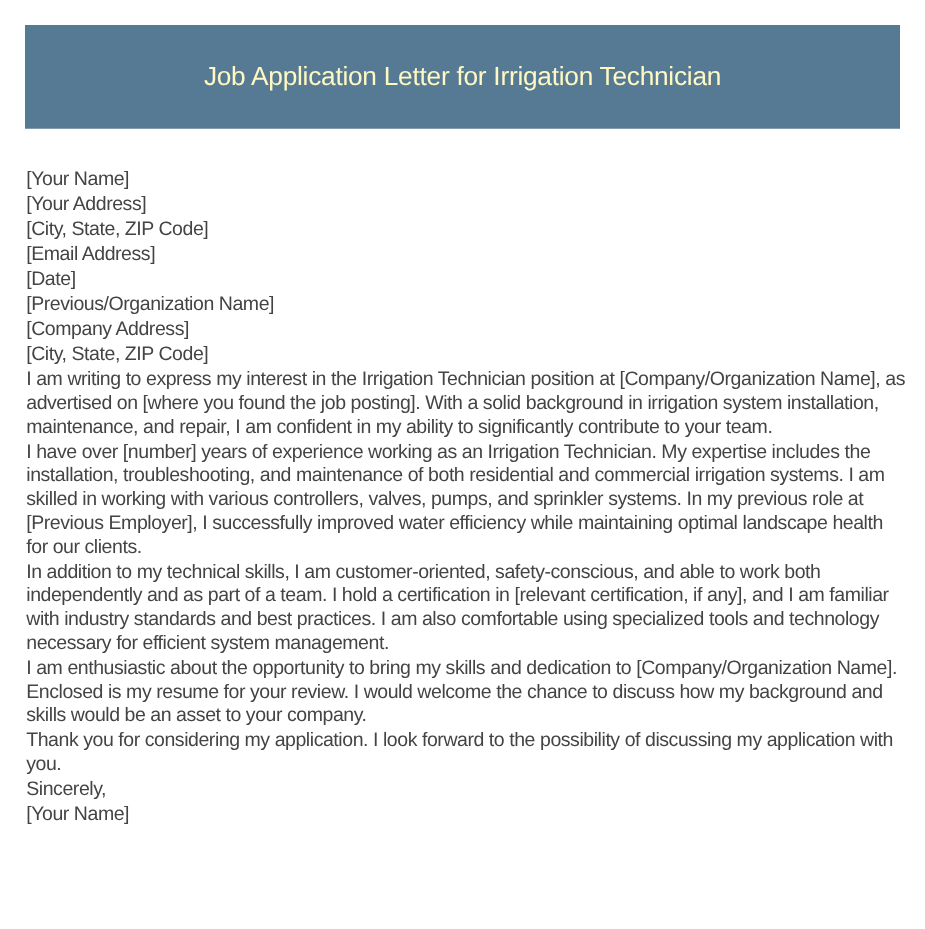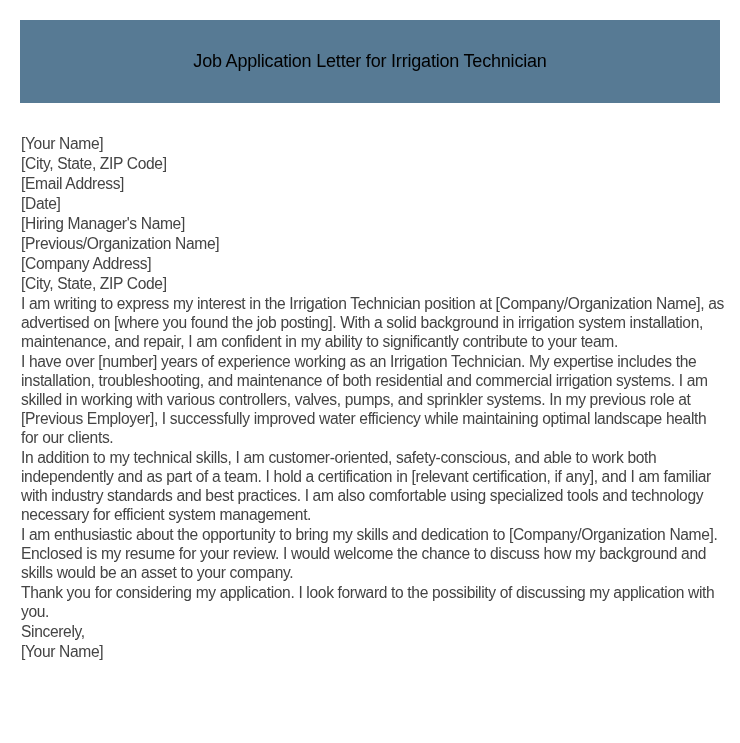--- a/index.html
+++ b/index.html
@@ -19,23 +19,23 @@
       top: 20px;
       width: 700px;
       height: 83px;
       background: #577a94;
       display: flex;
       align-items: center;
       justify-content: center;
     }
     .header h1 {
       margin: 0;
-      color: #000000;
+      color: #fef9c3;
       font-weight: normal;
-      font-size: 18px;
+      font-size: 21px;
       letter-spacing: -0.2px;
       font-family: "Liberation Sans", sans-serif;
     }
     .letter {
       position: absolute;
       left: 20px;
       top: 133px;
       width: 705px;
       color: #444444;
       font-size: 15.6px;
@@ -50,24 +50,24 @@
   </style>
 </head>
 <body>
 
 <div class="header">
   <h1>Job Application Letter for Irrigation Technician</h1>
 </div>
 
 <div class="letter">
   <p>[Your Name]</p>
+  <p>[Your Address]</p>
   <p>[City, State, ZIP Code]</p>
   <p>[Email Address]</p>
   <p>[Date]</p>
-  <p>[Hiring Manager's Name]</p>
   <p>[Previous/Organization Name]</p>
   <p>[Company Address]</p>
   <p>[City, State, ZIP Code]</p>
   <p>I am writing to express my interest in the Irrigation Technician position at [Company/Organization Name], as advertised on [where you found the job posting]. With a solid background in irrigation system installation, maintenance, and repair, I am confident in my ability to significantly contribute to your team.</p>
   <p>I have over [number] years of experience working as an Irrigation Technician. My expertise includes the installation, troubleshooting, and maintenance of both residential and commercial irrigation systems. I am skilled in working with various controllers, valves, pumps, and sprinkler systems. In my previous role at [Previous Employer], I successfully improved water efficiency while maintaining optimal landscape health for our clients.</p>
   <p>In addition to my technical skills, I am customer-oriented, safety-conscious, and able to work both independently and as part of a team. I hold a certification in [relevant certification, if any], and I am familiar with industry standards and best practices. I am also comfortable using specialized tools and technology necessary for efficient system management.</p>
   <p>I am enthusiastic about the opportunity to bring my skills and dedication to [Company/Organization Name]. Enclosed is my resume for your review. I would welcome the chance to discuss how my background and skills would be an asset to your company.</p>
   <p>Thank you for considering my application. I look forward to the possibility of discussing my application with you.</p>
   <p>Sincerely,</p>
   <p>[Your Name]</p>

